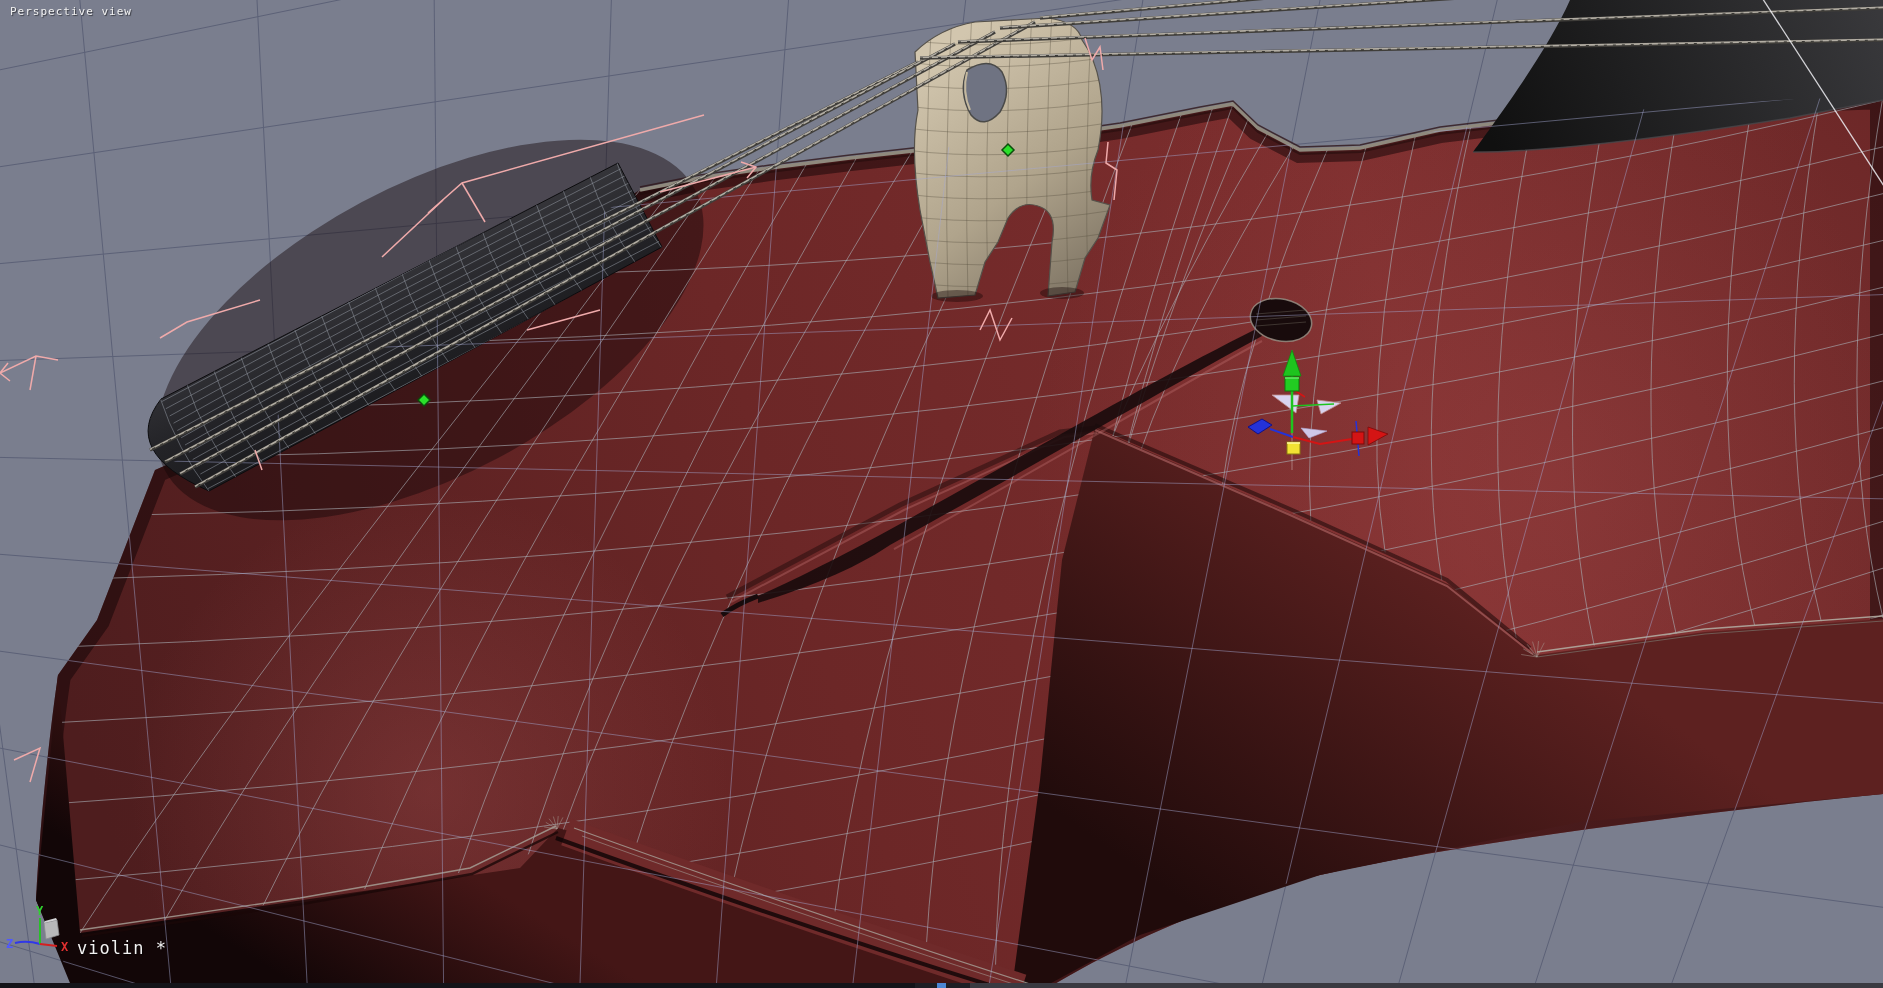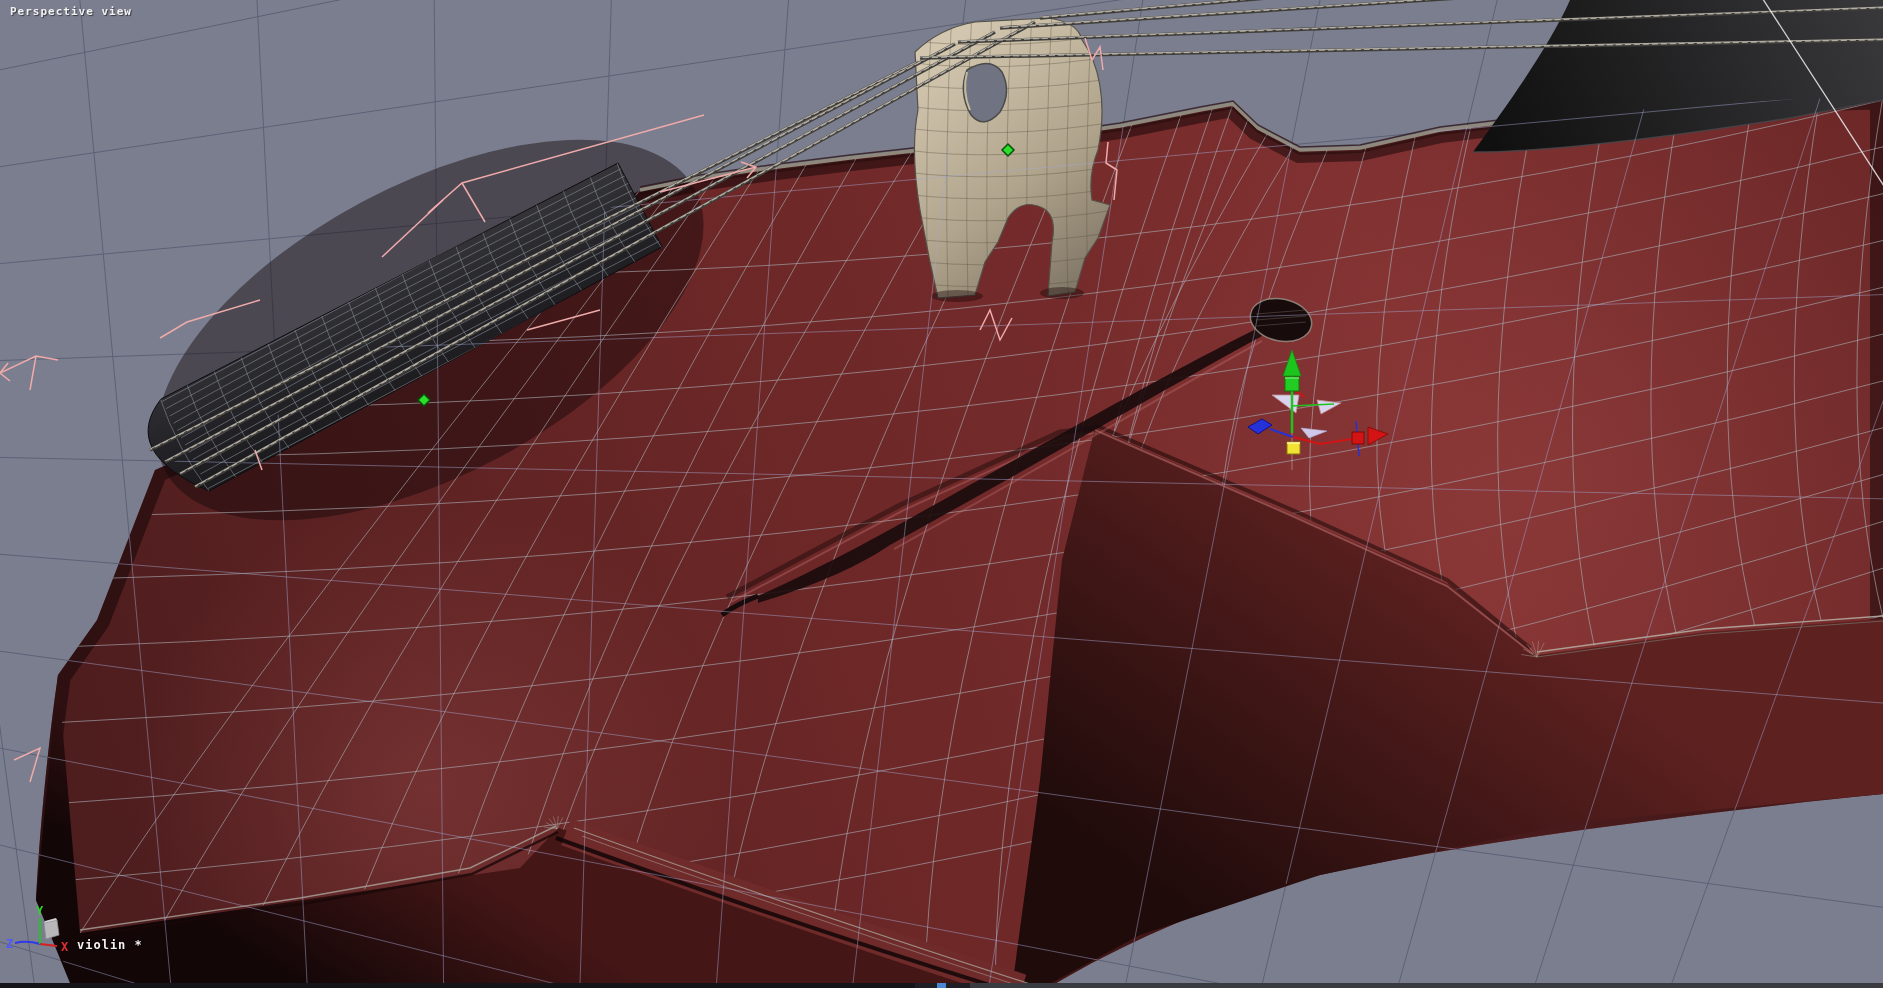--- a/index.html
+++ b/index.html
@@ -1,22 +1,22 @@
 <!DOCTYPE html>
 <html><head>
 <meta charset="utf-8">
 <style>
   html,body{margin:0;padding:0;background:#000;}
   #stage{position:relative;width:1883px;height:988px;overflow:hidden;
          font-family:"DejaVu Sans Mono","Liberation Mono",monospace;}
   #scene{position:absolute;left:0;top:0;width:1883px;height:988px;display:block;}
   .hud{position:absolute;color:#f2f2f2;text-shadow:1px 1px 1px rgba(0,0,0,.55);
-       font-weight:bold;letter-spacing:1px;user-select:none;}
+       font-weight:normal;letter-spacing:1px;user-select:none;}
   #vp-label{left:10px;top:5px;font-size:11px;}
-  #model-label{left:77px;top:938px;font-size:12px;letter-spacing:1px;}
+  #model-label{left:77px;top:938px;font-size:17px;letter-spacing:1px;}
   #triad{position:absolute;left:0;top:903px;width:160px;height:80px;}
   #triad text{font-size:12px;font-weight:bold;font-family:"DejaVu Sans Mono",monospace;}
   #taskbar{position:absolute;left:0;bottom:0;width:1883px;height:5px;background:#141419;}
   #taskbar .seg{position:absolute;top:0;height:5px;}
 </style>
 </head>
 <body>
 
 <div id="stage">
   <svg id="scene" viewBox="0 0 1883 988">

